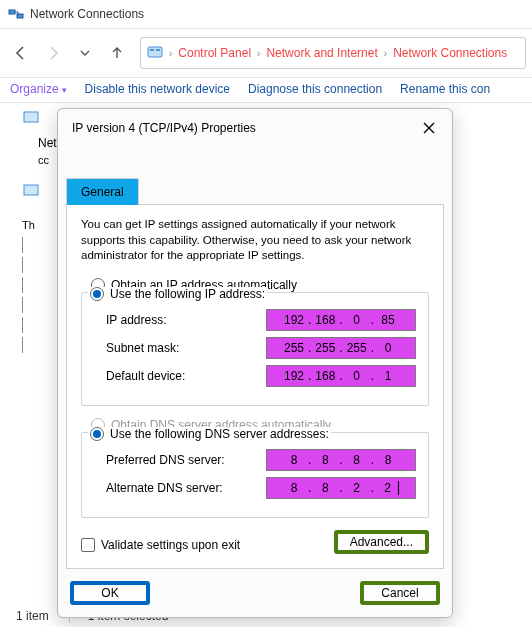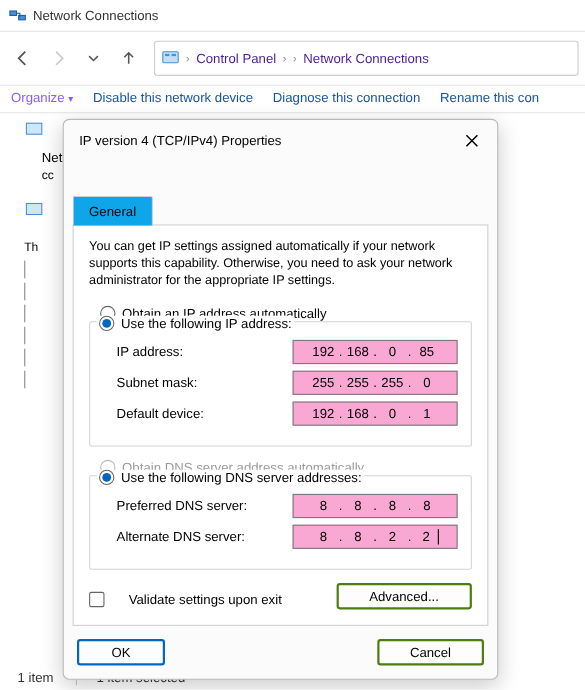--- a/index.html
+++ b/index.html
@@ -47,21 +47,21 @@
     border: 1px solid #ccc;
     border-radius: 3px;
     display: flex;
     align-items: center;
     padding: 0 6px;
     gap: 6px;
     background: #fff;
     white-space: nowrap;
     overflow: hidden;
   }
-  .breadcrumb .crumb { color: #4c1d95; }
+  .breadcrumb .crumb { color: #ef4444; }
   .breadcrumb .sep { color: #888; font-size: 10px; }
 
   .cmd-bar {
     display: flex;
     align-items: center;
     gap: 18px;
     padding: 4px 10px 6px;
     font-size: 12px;
   }
   .cmd-bar .org { color: #8b5cf6; }
@@ -179,53 +179,53 @@
   .field-row {
     display: flex;
     align-items: center;
     justify-content: space-between;
     margin: 6px 0;
   }
   .field-row label { font-size: 12px; }
   .ip-input {
     width: 150px; height: 22px;
     border: 1px solid #7a7a7a;
-    background: #f9a8d4;
+    background: #d946ef;
     display: flex;
     align-items: center;
     justify-content: center;
     font-size: 12px;
     font-family: inherit;
     padding: 0 17px;
   }
   .ip-input .seg { text-align: center; min-width: 22px; display: inline-block; }
   .ip-input .dot { padding: 0 3px; }
   .ip-cursor { border-right: 1px solid #000; animation: blink 1s step-start infinite; }
   @keyframes blink { 50% { border-color: transparent; } }
 
   .check-row {
-    display: flex; align-items: center; gap: 22px; font-size: 12px;
+    display: flex; align-items: center; gap: 6px; font-size: 12px;
     margin-top: 6px;
   }
   .checkbox {
     width: 14px; height: 14px; border: 1px solid #666; border-radius: 2px; background: #fff;
   }
 
   .bottom-row {
     display: flex; justify-content: space-between; align-items: center;
     margin-top: 10px;
   }
   .btn {
     min-width: 80px; height: 24px;
-    border: 2px solid #4d7c0f;
+    border: 4px solid #4d7c0f;
     border-radius: 3px;
     background: #fdfdfd;
     font-size: 12px;
     display: inline-flex; align-items: center; justify-content: center;
-    padding: 0 28px;
+    padding: 0 12px;
   }
   .dlg-buttons {
     display: flex;
     justify-content: space-between;
     gap: 8px;
     padding: 4px 12px 12px;
   }
   .btn.primary { border-color: #0067c0; color: #000; }
 </style>
 </head>
@@ -268,20 +268,21 @@
     <span class="icon">
       <svg width="16" height="16" viewBox="0 0 16 16">
           <rect x="1" y="3" width="14" height="10" rx="1" fill="#c3dff5" stroke="#4a90d9"></rect>
           <rect x="3" y="5" width="4" height="2" fill="#4a90d9"></rect>
           <rect x="9" y="5" width="4" height="2" fill="#4a90d9"></rect>
         </svg>
     </span>
     <span class="sep">›</span>
     <span class="crumb">Control Panel</span>
     <span class="sep">›</span>
+    <span class="crumb">Network and Internet</span>
     <span class="sep">›</span>
     <span class="crumb">Network Connections</span>
   </div>
 </div>
 <div class="divider"></div>
 
 <div class="cmd-bar">
   <span class="org"><span>Organize</span> <span style="font-size:9px;">▾</span></span>
   <span class="cmd">Disable this network device</span>
   <span class="cmd">Diagnose this connection</span>

